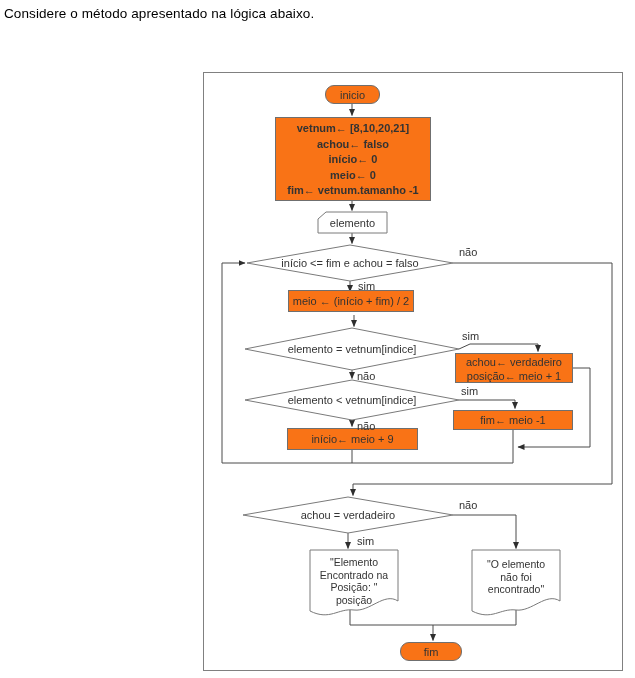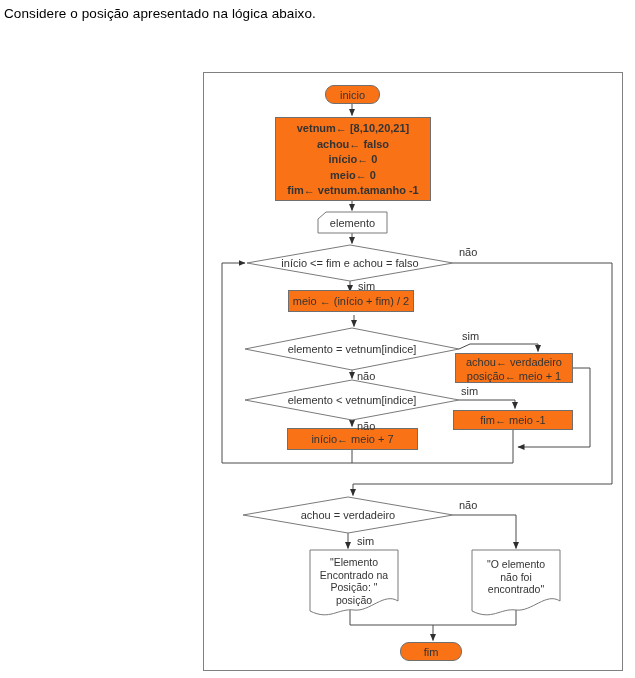--- a/index.html
+++ b/index.html
@@ -35,21 +35,21 @@
   .doc-text .ln{line-height:12.5px;}
   .edge-label{
     position:absolute;z-index:3;font-size:11px;color:#333;white-space:nowrap;
   }
 </style>
 </head>
 <body>
 
 <div class="canvas">
 
-  <div class="prompt">Considere o posição apresentado na lógica abaixo.</div>
+  <div class="prompt">Considere o método apresentado na lógica abaixo.</div>
 
   <div class="frame"></div>
 
   <svg class="layer" viewBox="0 0 635 678">
     <defs>
       <marker id="ah" markerUnits="userSpaceOnUse" markerWidth="8" markerHeight="8" refX="6.5" refY="3" orient="auto">
         <path d="M0,0 L7,3 L0,6 Z" fill="#2e2e2e"></path>
       </marker>
     </defs>
     <g stroke="#4a4a4a" stroke-width="1" fill="none">
@@ -97,21 +97,21 @@
 
   <div class="shape process" style="left:288px;top:290px;width:126px;height:22px;">meio ← (início + fim) / 2</div>
 
   <div class="shape multiline twolines" style="left:455px;top:353px;width:118px;height:30px;padding-top:1px;">
     <div class="ln">achou← verdadeiro</div>
     <div class="ln">posição← meio + 1</div>
   </div>
 
   <div class="shape process" style="left:453px;top:410px;width:120px;height:20px;">fim← meio -1</div>
 
-  <div class="shape process" style="left:287px;top:428px;width:131px;height:22px;">início← meio + 7</div>
+  <div class="shape process" style="left:287px;top:428px;width:131px;height:22px;">início← meio + 9</div>
 
   <div class="shape terminator" style="left:400px;top:642px;width:62px;height:19px;">fim</div>
 
   <div class="overlay" style="left:318px;top:212px;width:69px;height:21px;">elemento</div>
 
   <div class="overlay" style="left:245px;top:341px;width:214px;height:16px;">elemento = vetnum[indice]</div>
 
   <div class="overlay" style="left:247px;top:255px;width:206px;height:16px;">início &lt;= fim e achou = falso</div>
 
   <div class="overlay" style="left:243px;top:507px;width:210px;height:16px;">achou = verdadeiro</div>

